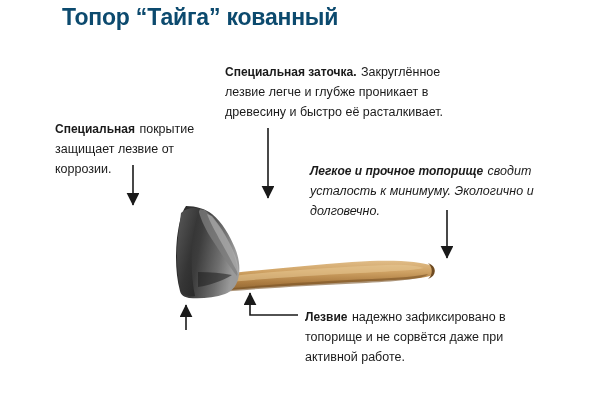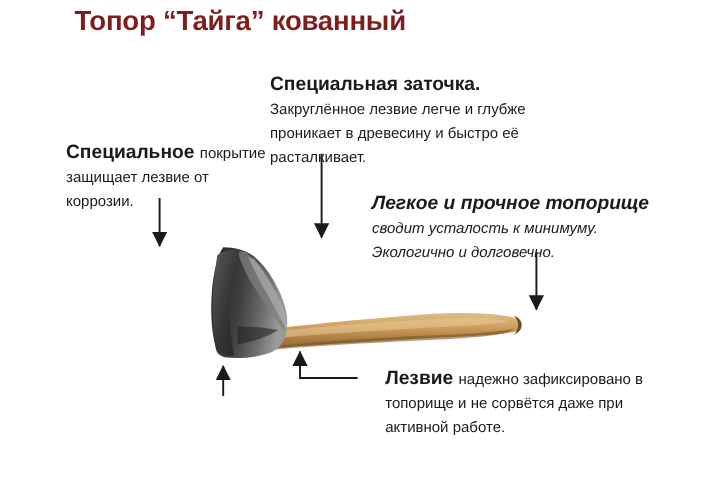--- a/index.html
+++ b/index.html
@@ -20,42 +20,42 @@
   }
 
   
   .title {
     position: absolute;
     left: 62px;
     top: 4px;
     width: 330px;
     font-size: 23px;
     font-weight: bold;
-    color: #7f1d1d;
+    color: #0c4a6e;
     line-height: 1.16;
     letter-spacing: -0.2px;
   }
 
   
   .callout {
     position: absolute;
     color: #1a1a1a;
     line-height: 1.25;
   }
   .callout .hd {
     font-weight: bold;
-    font-size: 16px;
+    font-size: 12px;
   }
   .callout .bd {
     font-size: 12.5px;
   }
   .callout.c1 { left: 55px;  top: 118px; width: 175px; }
   .callout.c2 { left: 225px; top: 61px;  width: 230px; }
   .callout.c3 { left: 310px; top: 160px; width: 235px; font-style: italic; }
-  .callout.c4 { left: 305px; top: 306px; width: 235px; margin-left: 16px; }
+  .callout.c4 { left: 305px; top: 306px; width: 235px; }
   .callout.c5 { left: 65px;  top: 333px; width: 215px; }
 
   
   #art {
     position: absolute;
     left: 0;
     top: 0;
     width: 600px;
     height: 400px;
   }
@@ -141,21 +141,21 @@
 
       <path d="M447,210 L447,258" marker-end="url(#ah)"></path>
 
       <path d="M298,315 L250,315 L250,293" marker-end="url(#ah)"></path>
 
       <path d="M186,330 L186,305" marker-end="url(#ah)"></path>
     </g>
   </svg>
 
   <div class="callout c1">
-    <span class="hd">Специальное</span>
+    <span class="hd">Специальная</span>
     <span class="bd">покрытие защищает лезвие от коррозии.</span>
   </div>
 
   <div class="callout c2">
     <span class="hd">Специальная заточка.</span>
     <span class="bd">Закруглённое лезвие легче и глубже проникает в древесину и быстро её расталкивает.</span>
   </div>
 
   <div class="callout c3">
     <span class="hd">Легкое и прочное топорище</span>

